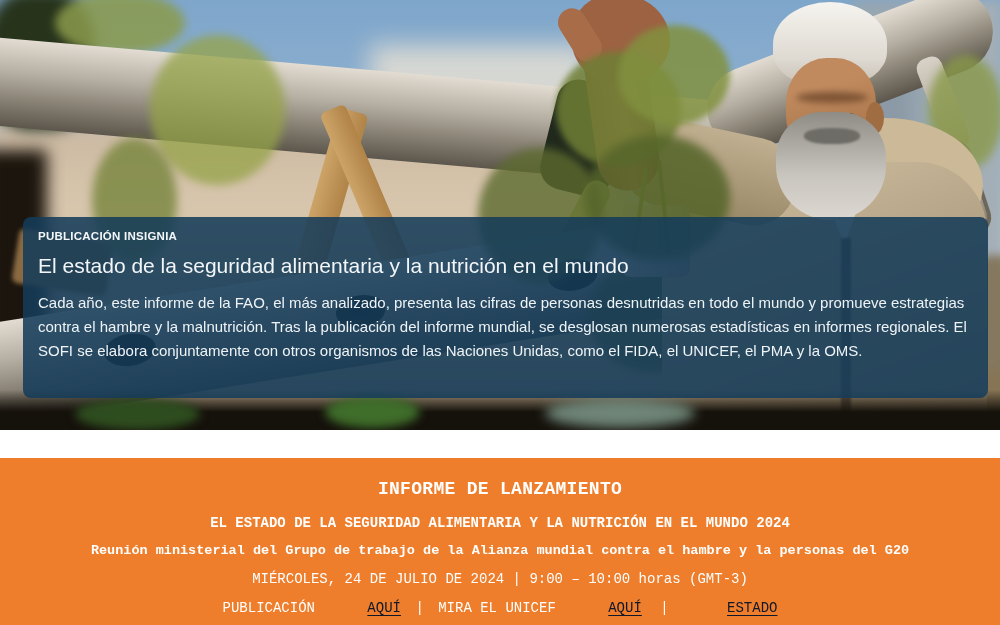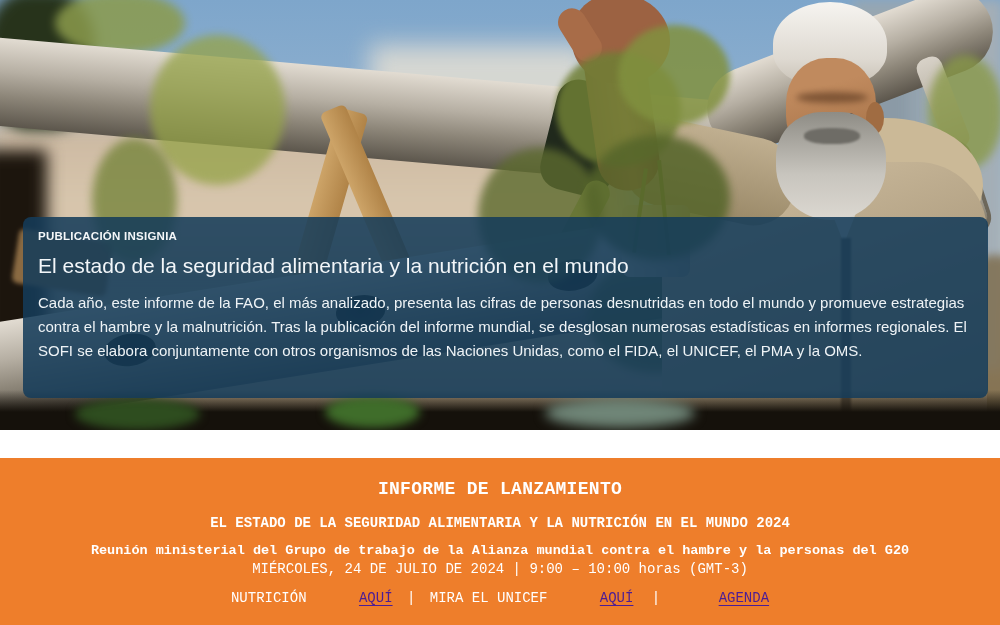--- a/index.html
+++ b/index.html
@@ -101,23 +101,23 @@
   .hero-title { font-size:21px; font-weight:400; color:#f2f6f9; margin-top:12px; }
   .hero-desc { font-size:15px; line-height:24px; color:#eef3f6; margin-top:13px; max-width:935px; font-weight:400; }
 
   
   .gap { width:1000px; height:28px; background:#ffffff; }
   .banner { width:1000px; height:177px; background:var(--banner-bg,#EE7E2B);
             color:#fff; text-align:center; padding-top:21px;font-family:Liberation Mono, monospace; }
   .banner-heading { font-size:18px; font-weight:700; letter-spacing:.3px; }
   .banner-line2   { font-size:14px; font-weight:700; margin-top:16px; }
   .banner-line3   { font-size:13.5px; font-weight:700; margin-top:12px; }
-  .banner-line4   { font-size:14px; font-weight:400; margin-top:3px; }
+  .banner-line4   { font-size:14px; font-weight:400; margin-top:13px; }
   .banner-links   { font-size:14px; font-weight:400; margin-top:13px; }
-  .banner-links a { color:#4c1d95; text-decoration:underline; text-underline-offset:3px; cursor:pointer;margin-left:44px; }
+  .banner-links a { color:#0f172a; text-decoration:underline; text-underline-offset:3px; cursor:pointer;margin-left:44px; }
   .sep { margin:0 6px; }
   .sep-wide { margin:0 6px 0 10px; }
 </style>
 </head>
 <body>
 
 <div class="hero">
   <div class="shape bldg1"></div>
   <div class="shape bldg2"></div>
   <div class="shape bldg3"></div>
@@ -191,21 +191,21 @@
 </div>
 
 <div class="gap"></div>
 
 <div class="banner">
   <div class="banner-heading">INFORME DE LANZAMIENTO</div>
   <div class="banner-line2">EL ESTADO DE LA SEGURIDAD ALIMENTARIA Y LA NUTRICIÓN EN EL MUNDO 2024</div>
   <div class="banner-line3">Reunión ministerial del Grupo de trabajo de la Alianza mundial contra el hambre y la personas del G20</div>
   <div class="banner-line4">MIÉRCOLES, 24 DE JULIO DE 2024 | 9:00 – 10:00 horas (GMT-3)</div>
   <div class="banner-links">
-    <span>NUTRICIÓN</span>
+    <span>PUBLICACIÓN</span>
     <a>AQUÍ</a>
     <span class="sep">|</span>
     <span>MIRA EL UNICEF</span>
     <a>AQUÍ</a>
     <span class="sep sep-wide">|</span>
-    <a>AGENDA</a>
+    <a>ESTADO</a>
   </div>
 </div>
 
 </body></html>

